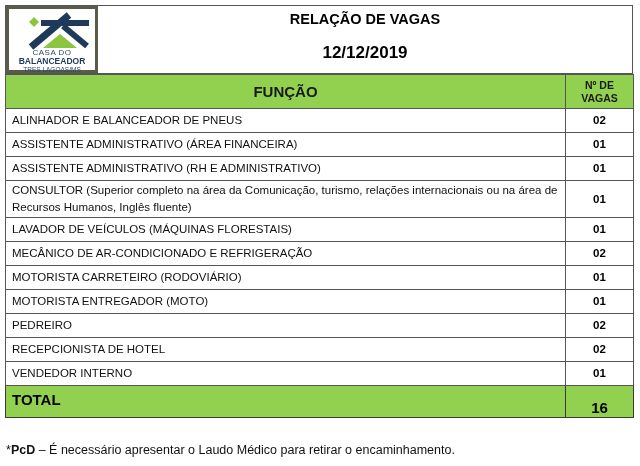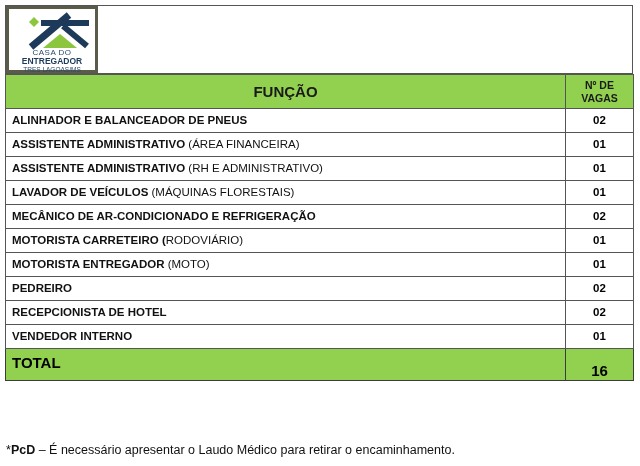--- a/index.html
+++ b/index.html
@@ -16,21 +16,21 @@
   .titles .t2 { font-size: 17px; font-weight: bold; margin-top: 16px; }
   table { border-collapse: collapse; width: 628px; table-layout: fixed; }
   td, th { border: 1px solid #555; padding: 0 6px; font-size: 11.5px; box-sizing: border-box; margin-left: 44px; }
   col.c1 { width: 560px; }
   col.c2 { width: 68px; }
   thead th { background: #92d050; height: 34px; }
   thead th.func { font-size: 15px; font-weight: bold; color: #1a1a1a; }
   thead th.vag { font-size: 10.5px; font-weight: bold; line-height: 13px; color: #1a1a1a; padding: 0; }
   tbody td { height: 24px; line-height: 17px; }
   tbody td.name { font-weight: normal; color: #111; }
-  tbody td.name b { font-weight: bold; }
+  tbody td.name b { font-weight: normal; }
   tbody td.num { text-align: center; font-weight: bold; }
   tbody tr.tall td { height: 37px; }
   tfoot td { background: #92d050; height: 32px; font-weight: bold; border: 1px solid #3c3c3c; }
   tfoot td.lbl { font-size: 15px; vertical-align: middle; padding-bottom: 4px; }
   tfoot td.tot { font-size: 15px; text-align: center; vertical-align: bottom; padding-bottom: 1px; }
   .note { position: absolute; left: 6px; top: 443px; font-size: 12.5px; color: #111; white-space: nowrap; }
   .note b { font-weight: bold; }
 </style>
 </head>
 <body>
@@ -39,22 +39,26 @@
   <div class="top">
     <div class="logo">
       <svg width="74" height="38" viewBox="0 0 74 38">
         <polygon points="20,36 37,22 54,36" fill="#8cc63f"></polygon>
         <polygon points="6,10 11,5 16,10 11,15" fill="#8cc63f"></polygon>
         <line x1="8" y1="35" x2="46" y2="3" stroke="#1e3a5a" stroke-width="7"></line>
         <line x1="18" y1="11" x2="66" y2="11" stroke="#1e3a5a" stroke-width="6"></line>
         <line x1="40" y1="14" x2="64" y2="34" stroke="#1e3a5a" stroke-width="6"></line>
       </svg>
       <div class="l1">CASA DO</div>
-      <div class="l2">ENTREGADOR</div>
+      <div class="l2">BALANCEADOR</div>
       <div class="l3">TRES LAGOAS/MS</div>
+    </div>
+    <div class="titles">
+      <div class="t1">RELAÇÃO DE VAGAS</div>
+      <div class="t2">12/12/2019</div>
     </div>
   </div>
 
   <table>
     <colgroup>
         <col class="c1">
         <col class="c2">
       </colgroup>
     <thead>
       <tr>
@@ -69,20 +73,24 @@
       <tr>
         <td class="name"><b>ALINHADOR E BALANCEADOR DE PNEUS</b><span></span></td>
         <td class="num">02</td>
       </tr>
       <tr>
         <td class="name"><b>ASSISTENTE ADMINISTRATIVO</b><span> (ÁREA FINANCEIRA)</span></td>
         <td class="num">01</td>
       </tr>
       <tr>
         <td class="name"><b>ASSISTENTE ADMINISTRATIVO</b><span> (RH E ADMINISTRATIVO)</span></td>
+        <td class="num">01</td>
+      </tr>
+      <tr class="tall">
+        <td class="name"><b>CONSULTOR</b><span> (Superior completo na área da Comunicação, turismo, relações internacionais ou na área de Recursos Humanos, Inglês fluente)</span></td>
         <td class="num">01</td>
       </tr>
       <tr>
         <td class="name"><b>LAVADOR DE VEÍCULOS</b><span> (MÁQUINAS FLORESTAIS)</span></td>
         <td class="num">01</td>
       </tr>
       <tr>
         <td class="name"><b>MECÂNICO DE AR-CONDICIONADO E REFRIGERAÇÃO</b><span></span></td>
         <td class="num">02</td>
       </tr>

